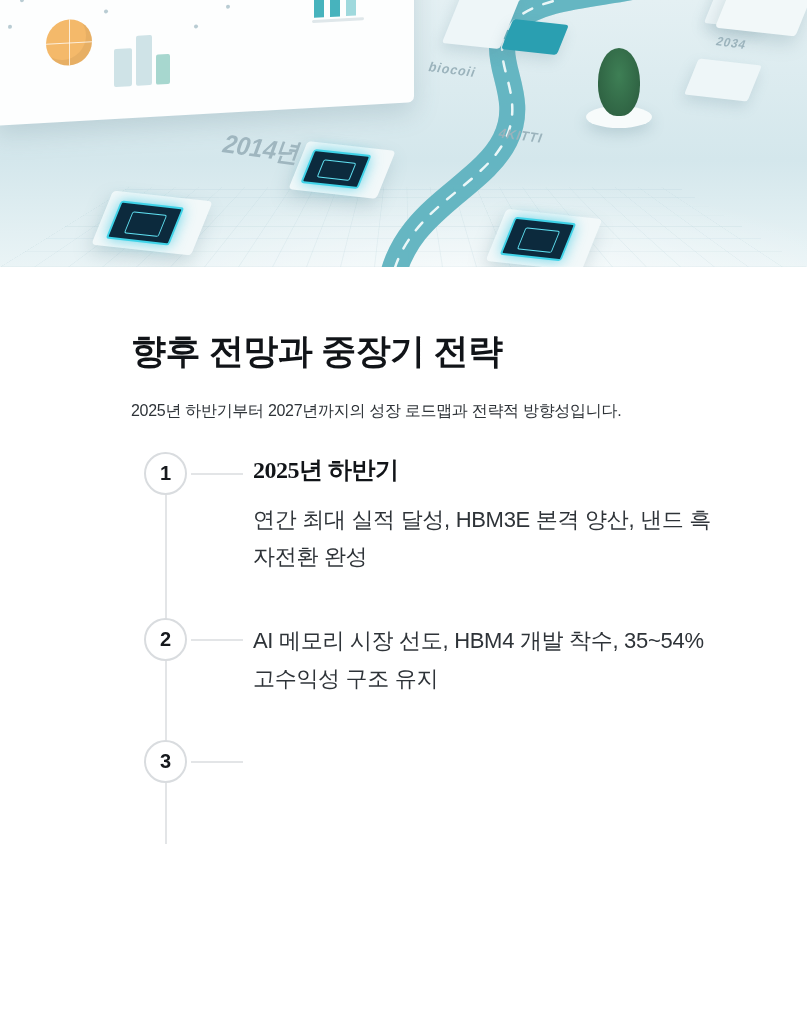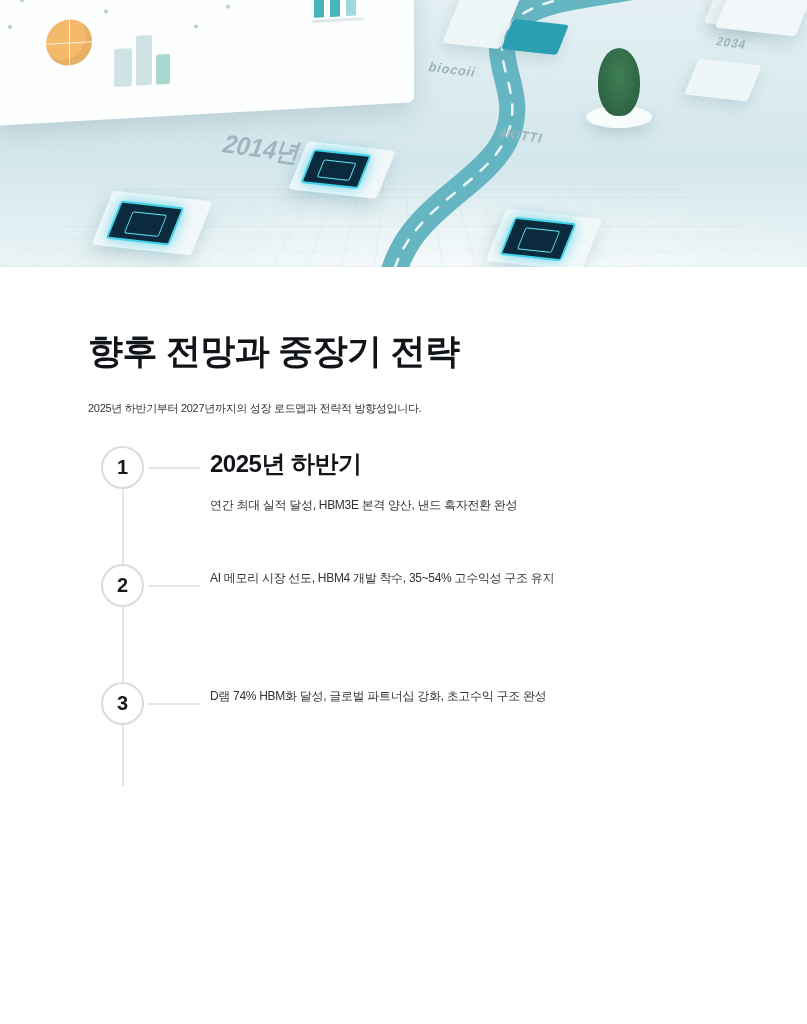--- a/index.html
+++ b/index.html
@@ -178,31 +178,32 @@
     background: #eef6f8;
     border-radius: 3px;
     box-shadow: 0 6px 14px rgba(90,130,145,0.2);
     transform: skewX(-22deg) skewY(6deg);
   }
 
   
   .content {
     padding: 62px 88px 0 88px;
     box-sizing: border-box;
+    margin-left: 43px;
   }
   .page-title {
     font-size: 35px;
     font-weight: 800;
     letter-spacing: -0.6px;
     color: #111418;
     margin: 0 0 28px 0;
     line-height: 1.25;
   }
   .page-subtitle {
-    font-size: 11px;
+    font-size: 16px;
     color: #2e3338;
     margin: 0 0 34px 0;
     letter-spacing: -0.3px;
   }
 
   .timeline {
     position: relative;
     margin-left: 8px;
   }
   .timeline-rail {
@@ -246,23 +247,24 @@
     height: 2px;
     background: #e3e5e7;
   }
   .tl-heading {
     font-size: 24px;
     font-weight: 800;
     color: #111418;
     letter-spacing: -0.5px;
     margin: 0 0 16px 0;
     line-height: 1.2;
+    font-family: Liberation Serif, serif;
   }
   .tl-desc {
-    font-size: 12px;
+    font-size: 22px;
     color: #2e3338;
     line-height: 1.72;
     letter-spacing: -0.3px;
     margin: 0;
     max-width: 500px;
   }
 </style>
 </head>
 <body>
 
@@ -346,16 +348,15 @@
 
     <div class="tl-item">
       <div class="tl-badge">2</div>
       <div class="tl-connector"></div>
       <p class="tl-desc">AI 메모리 시장 선도, HBM4 개발 착수, 35~54% 고수익성 구조 유지</p>
     </div>
 
     <div class="tl-item">
       <div class="tl-badge">3</div>
       <div class="tl-connector"></div>
-      <p class="tl-desc">D램 74% HBM화 달성, 글로벌 파트너십 강화, 초고수익 구조 완성</p>
     </div>
   </div>
 </div>
 
 </body></html>

